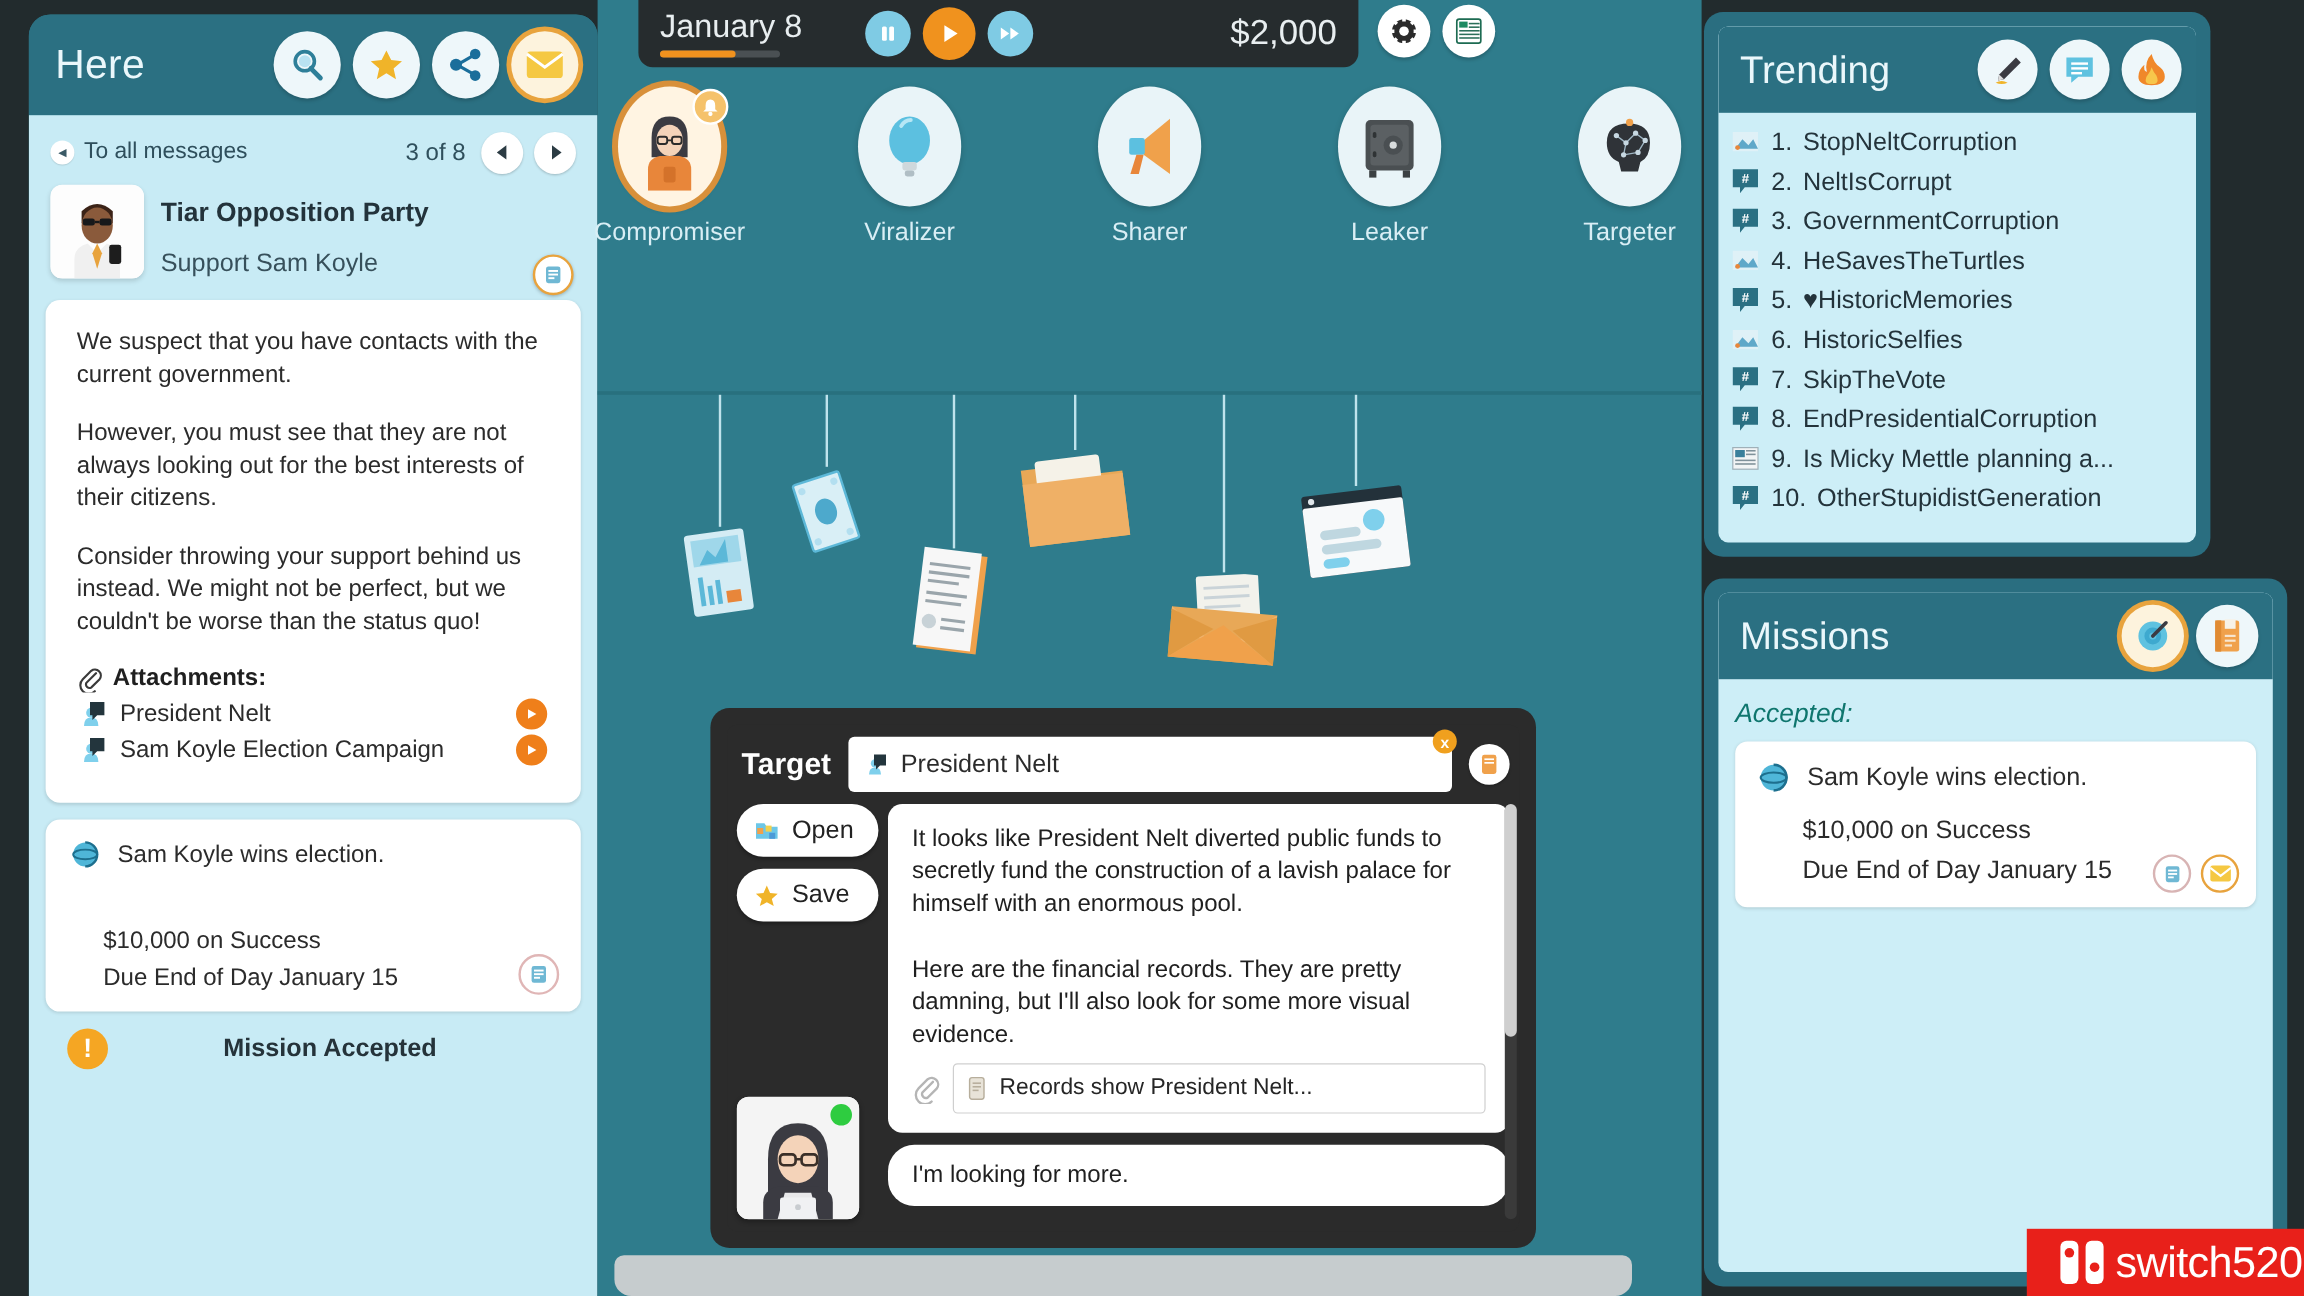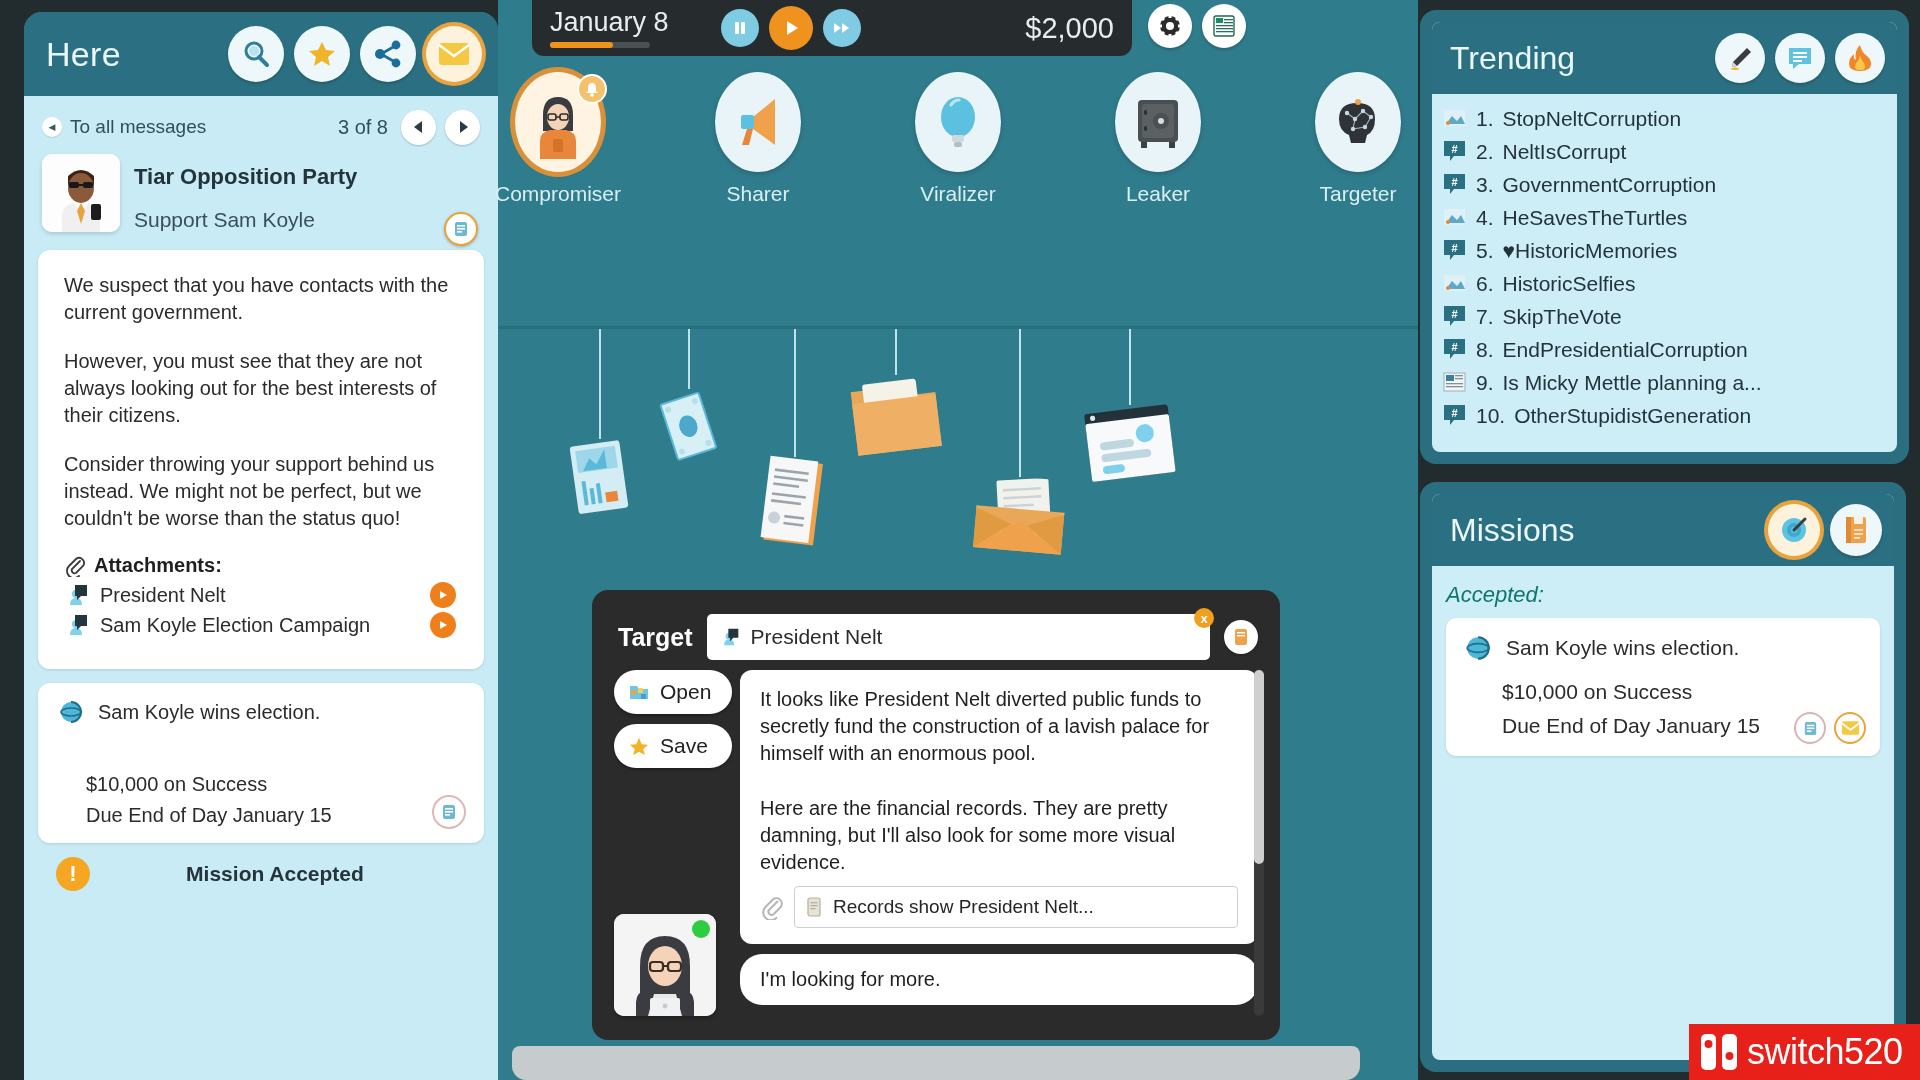--- a/index.html
+++ b/index.html
@@ -229,21 +229,21 @@
   }
   .bubble2 { margin-top: 10px; background: #fff; border-radius: 22px; padding: 14px 20px; font-size: 20px; color: #1f1f1f; }
   .chat-scroll {
     position: absolute; right: -6px; top: 0; width: 10px; bottom: 0;
     background: #3a3a3a; border-radius: 5px;
   }
   .chat-scroll > i { display:block; width: 100%; height: 56%; background: #cfcfcf; border-radius: 5px; }
 
   
   #trending-panel {
-    position: absolute; left: 1420px; top: 10px; width: 489px; height: 454px;
+    position: absolute; left: 1420px; top: 10px; width: 422px; height: 454px;
     background: #2a6e80; border-radius: 16px; padding: 12px;
   }
   #missions-panel {
     position: absolute; left: 1420px; top: 482px; width: 486px; height: 590px;
     background: #2a6e80; border-radius: 16px; padding: 12px;
   }
   .rp-inner { width: 100%; height: 100%; border-radius: 8px; overflow: hidden; background: #cdeef7; }
   .rp-header {
     height: 72px; background: #2b7082; display: flex; align-items: center;
     padding: 0 12px 0 18px;
@@ -262,21 +262,21 @@
   .mb-r2 { font-size: 21px; color: #2b2b2b; margin: 18px 0 0 38px; }
   .mb-r3 { font-size: 21px; color: #2b2b2b; margin: 10px 0 0 38px; }
   .mb-btns { position: absolute; right: 14px; bottom: 12px; display: flex; gap: 8px; }
   .mb-btn { width: 32px; height: 32px; border-radius: 50%; background: #fff; display:flex; align-items:center; justify-content:center; }
   .mb-btn.b1 { border: 2px solid #d8b4b4; }
   .mb-btn.b2 { border: 2px solid #e8a33d; }
 
   
   #watermark {
     position: absolute; right: 0; bottom: 0; width: 231px; height: 56px;
-    background: #e8201a; display: flex; align-items: center; gap: 6px; padding-left: 8px;
+    background: #e8201a; display: flex; align-items: center; gap: 6px; padding-left: 24px;
   }
   #watermark .wtxt { color: #fff; font-size: 36px; letter-spacing: -.5px; }
 </style>
 </head>
 <body>
 
 <div id="root">
 
   <div id="inbox-panel">
     <div class="panel-header">
@@ -512,39 +512,39 @@
                 <path d="M8 2 q4 0 4 5 v3 l2 2 h-12 l2 -2 v-3 q0-5 4-5z" fill="#fff"></path>
                 <circle cx="8" cy="14" r="1.8" fill="#fff"></circle>
               </svg>
           </span>
         </div>
         <div class="action-label">Compromiser</div>
       </div>
 
       <div class="action-item">
         <div class="action-oval">
-          <svg width="58" height="58" viewBox="0 0 58 58">
-              <path d="M46 6 L24 24 v12 L46 52z" fill="#f0a14b"></path>
-              <rect x="12" y="22" width="13" height="14" rx="2" fill="#5cc0e0"></rect>
-              <path d="M18 36 L13 52 h7 l4 -16z" fill="#e8863a"></path>
-            </svg>
-        </div>
-        <div class="action-label">Sharer</div>
-      </div>
-
-      <div class="action-item">
-        <div class="action-oval">
           <svg width="54" height="62" viewBox="0 0 54 62">
               <ellipse cx="27" cy="26" rx="17" ry="20" fill="#5cc0e0"></ellipse>
               <path d="M20 14 q3 -5 8 -5" fill="none" stroke="#b7e7f5" stroke-width="3.2" stroke-linecap="round"></path>
               <rect x="21" y="44" width="12" height="7" rx="2" fill="#cfd8dc"></rect>
               <rect x="23" y="51" width="8" height="5" rx="2" fill="#b0bec5"></rect>
             </svg>
         </div>
         <div class="action-label">Viralizer</div>
+      </div>
+
+      <div class="action-item">
+        <div class="action-oval">
+          <svg width="58" height="58" viewBox="0 0 58 58">
+              <path d="M46 6 L24 24 v12 L46 52z" fill="#f0a14b"></path>
+              <rect x="12" y="22" width="13" height="14" rx="2" fill="#5cc0e0"></rect>
+              <path d="M18 36 L13 52 h7 l4 -16z" fill="#e8863a"></path>
+            </svg>
+        </div>
+        <div class="action-label">Sharer</div>
       </div>
 
       <div class="action-item">
         <div class="action-oval">
           <svg width="54" height="56" viewBox="0 0 54 56">
               <rect x="7" y="6" width="40" height="42" rx="4" fill="#4a4f52"></rect>
               <rect x="11" y="10" width="32" height="34" rx="3" fill="#5b6063"></rect>
               <circle cx="30" cy="27" r="8" fill="#4a4f52"></circle>
               <circle cx="30" cy="27" r="3" fill="#d8dcdd"></circle>
               <rect x="13" y="16" width="3" height="5" rx="1.4" fill="#2f3335"></rect>

